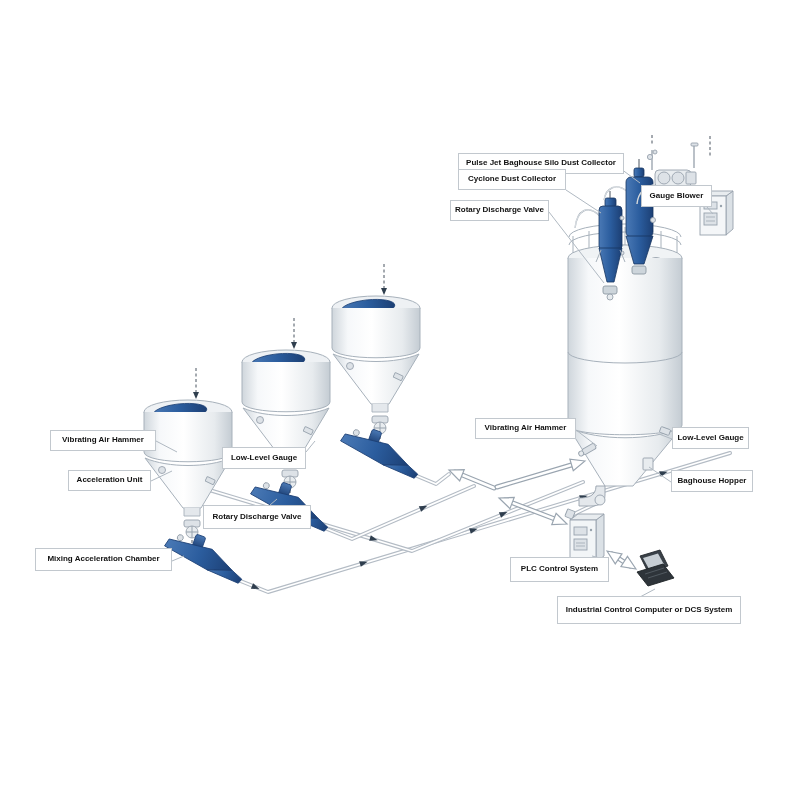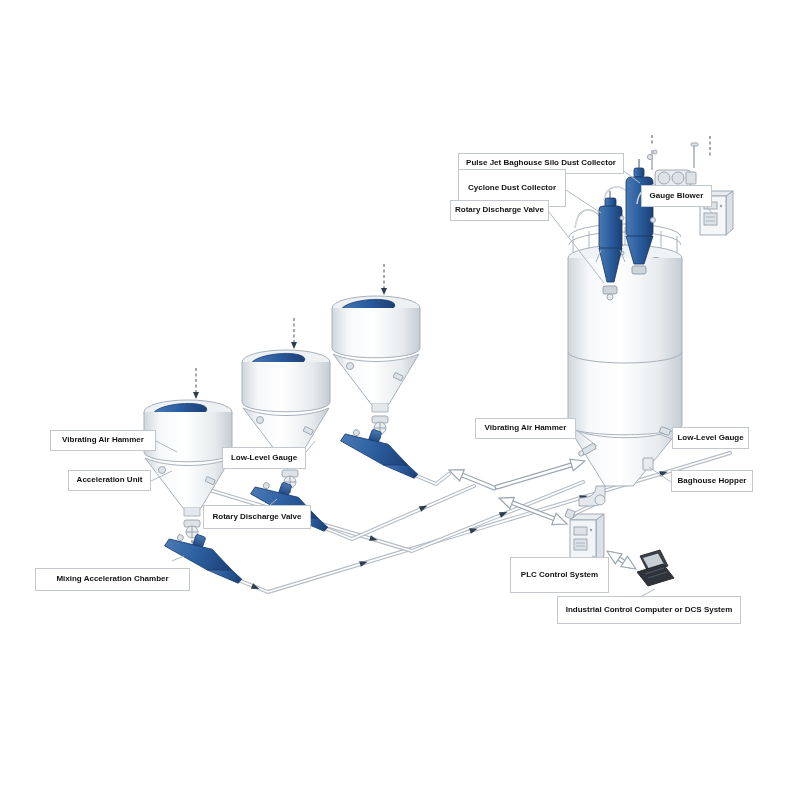--- a/index.html
+++ b/index.html
@@ -242,27 +242,27 @@
     <path class="ldr" d="M172,561 L184,556"></path>
     <path class="ldr" d="M576,430 L597,446"></path>
     <path class="ldr" d="M672,439 L659,434"></path>
     <path class="ldr" d="M671,482 L649,467"></path>
     <path class="ldr" d="M600,558 L592,556"></path>
     <path class="ldr" d="M640,597 L655,589"></path>
   </g>
 </svg>
 
 <div class="lbl" style="left:458px;top:153px;width:166px;height:21px">Pulse Jet Baghouse Silo Dust Collector</div>
-<div class="lbl" style="left:458px;top:169px;width:108px;height:38px">Cyclone Dust Collector</div>
+<div class="lbl" style="left:458px;top:169px;width:108px;height:21px">Cyclone Dust Collector</div>
 <div class="lbl" style="left:450px;top:200px;width:99px;height:21px">Rotary Discharge Valve</div>
 <div class="lbl" style="left:641px;top:185px;width:71px;height:22px">Gauge Blower</div>
 <div class="lbl" style="left:50px;top:430px;width:106px;height:21px">Vibrating Air Hammer</div>
 <div class="lbl" style="left:68px;top:470px;width:83px;height:21px">Acceleration Unit</div>
 <div class="lbl" style="left:222px;top:447px;width:84px;height:22px">Low-Level Gauge</div>
 <div class="lbl" style="left:203px;top:505px;width:108px;height:24px">Rotary Discharge Valve</div>
-<div class="lbl" style="left:35px;top:568px;width:155px;height:23px">Mixing Acceleration Chamber</div>
+<div class="lbl" style="left:35px;top:548px;width:137px;height:23px">Mixing Acceleration Chamber</div>
 <div class="lbl" style="left:475px;top:418px;width:101px;height:21px">Vibrating Air Hammer</div>
 <div class="lbl" style="left:672px;top:427px;width:77px;height:22px">Low-Level Gauge</div>
 <div class="lbl" style="left:671px;top:470px;width:82px;height:22px">Baghouse Hopper</div>
-<div class="lbl" style="left:510px;top:557px;width:99px;height:36px">PLC Control System</div>
+<div class="lbl" style="left:510px;top:557px;width:99px;height:25px">PLC Control System</div>
 <div class="lbl" style="left:557px;top:596px;width:184px;height:28px">Industrial Control Computer or DCS System</div>
 
 </div>
 
 </body></html>

